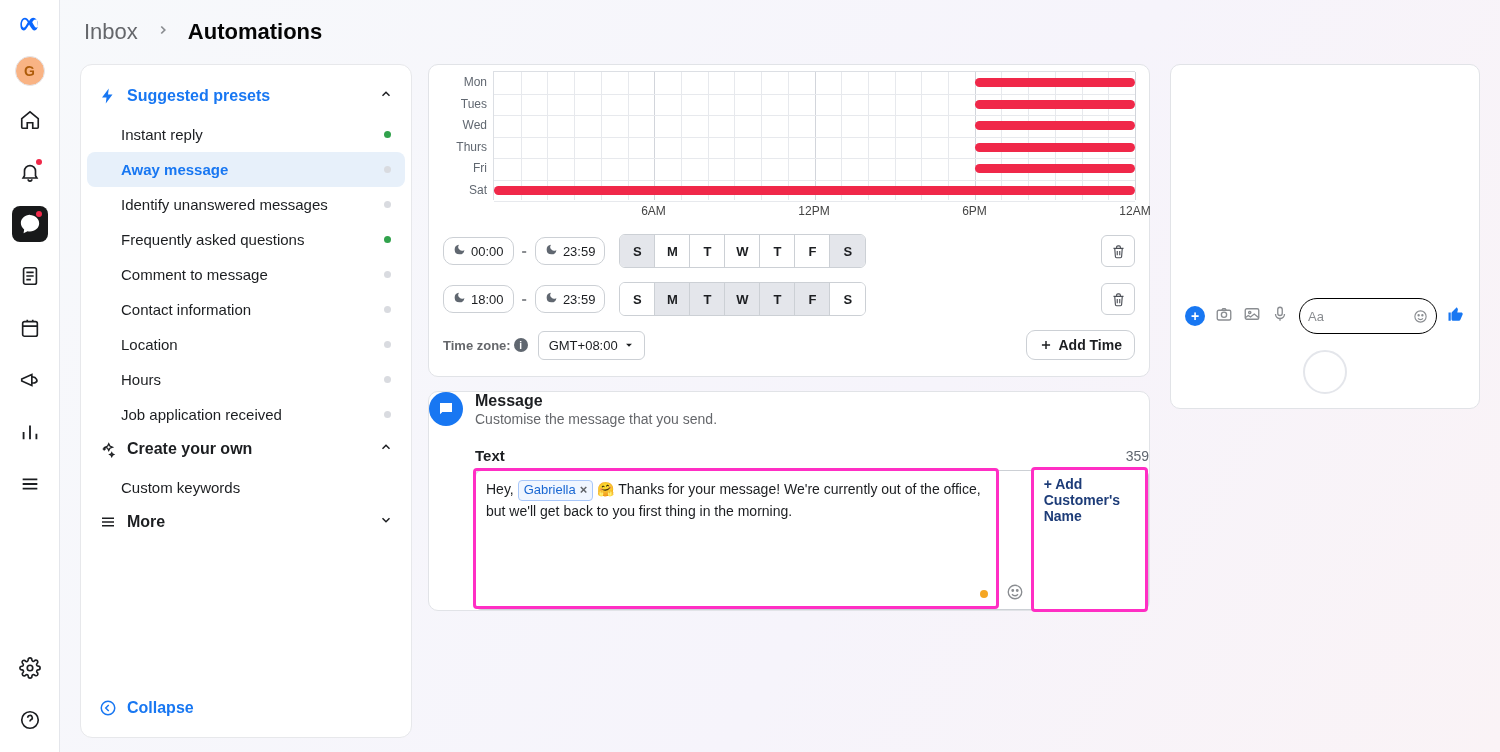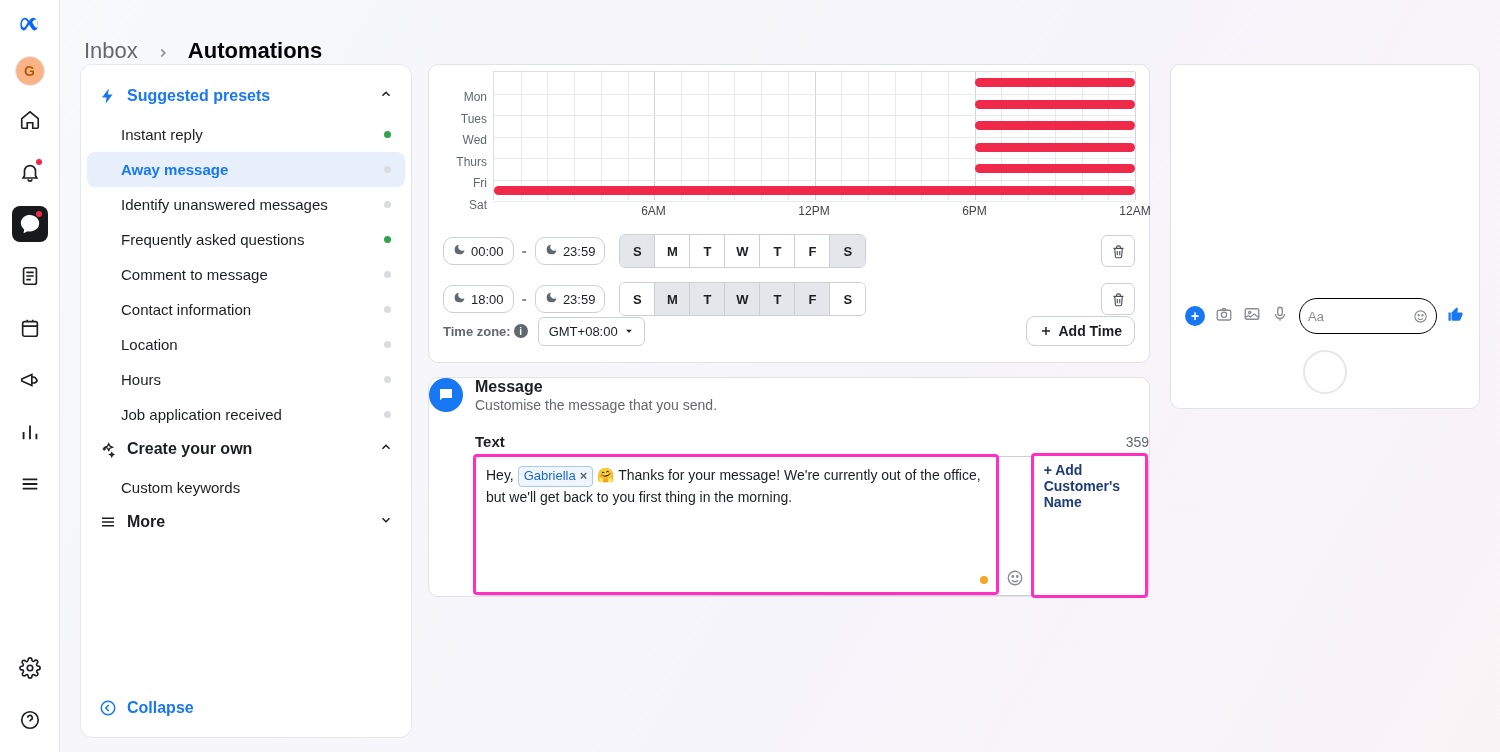--- a/index.html
+++ b/index.html
@@ -12,21 +12,21 @@
 .rail .bottom { position: absolute; bottom: 14px; display: flex; flex-direction: column; gap: 16px; align-items: center; }
 .rail svg { width: 22px; height: 22px; }
 .rail-item { width: 36px; height: 36px; display: flex; align-items: center; justify-content: center; border-radius: 8px; cursor: pointer; position: relative; }
 .rail-item.active { background: #18191a; color: #fff; }
 .rail-item .dot { position: absolute; top: 5px; right: 6px; width: 6px; height: 6px; background: #f02849; border-radius: 50%; }
 .avatar-g { width: 30px; height: 30px; border-radius: 50%; background: #f9b384; display: flex; align-items: center; justify-content: center; font-weight: 700; color: #ad5b09; border: 1px solid #e4e6eb; font-size: 14px; }
 .logo { color: #0866ff; }
 
 
 .content-wrap { flex: 1; display: flex; flex-direction: column; }
-.header { height: 64px; display: flex; align-items: flex-end; padding: 0 24px; gap: 18px; }
+.header { height: 64px; display: flex; align-items: center; padding: 0 24px; gap: 18px; }
 .header .crumb { font-size: 22px; font-weight: 500; color: #65676b; }
 .header .chev { color: #8a8d91; }
 .header .title-strong { font-size: 22px; font-weight: 800; color: #050505; }
 
 .panels { flex: 1; display: flex; gap: 16px; padding: 0 20px 14px 20px; min-height: 0; }
 
 
 .sidebar { width: 332px; background: #fff; border-radius: 12px; border: 1px solid #e7e8eb; padding: 14px 6px 10px 6px; display: flex; flex-direction: column; }
 .sidebar .group-head { display: flex; align-items: center; gap: 10px; padding: 8px 12px 12px 12px; font-weight: 700; font-size: 16px; cursor: pointer; }
 .sidebar .group-head.blue { color: #1877f2; }
@@ -41,41 +41,41 @@
 .collapse-row svg { width: 18px; height: 18px; }
 
 
 .main { flex: 1; display: flex; gap: 20px; min-width: 0; }
 .editor-col { flex: 1; display: flex; flex-direction: column; gap: 14px; min-width: 0; }
 .card { background: #fff; border: 1px solid #e1e3e7; border-radius: 10px; }
 .schedule-card { padding: 0 14px 16px 14px; }
 
 
 .grid-wrap { position: relative; padding-top: 6px; }
-.grid-days { position: absolute; left: 0; top: 22px; display: flex; flex-direction: column; font-size: 12px; color: #606770; text-align: right; width: 44px; }
+.grid-days { position: absolute; left: 0; top: 7px; display: flex; flex-direction: column; font-size: 12px; color: #606770; text-align: right; width: 44px; }
 .grid-days span { height: 21.5px; line-height: 21.5px; }
 .grid-box { margin-left: 50px; border-left: 1px solid #dcdfe4; border-top: 1px solid #dcdfe4; position: relative; height: 129px; }
 .grid-col { position: absolute; top: 0; bottom: 0; border-right: 1px solid #e7e9ed; }
 .grid-col.major { border-right: 1px solid #d2d5db; }
 .grid-row-line { position: absolute; left: 0; right: 0; border-bottom: 1px solid #e7e9ed; }
 .bar { position: absolute; height: 9px; background: #f02849; border-radius: 5px; }
 .axis { display: flex; margin-left: 50px; font-size: 12px; color: #444; margin-top: 4px; position: relative; height: 16px; }
 .axis span { position: absolute; transform: translateX(-50%); }
 
 .time-row { display: flex; align-items: center; gap: 8px; margin-top: 14px; }
 .time-input { display: flex; align-items: center; gap: 5px; border: 1px solid #ccd0d5; border-radius: 10px; padding: 5px 9px; font-size: 13px; background: #fff; }
 .dash { color: #8a8d91; font-weight: 600; }
 .day-btns { display: flex; border: 1px solid #ccd0d5; border-radius: 6px; overflow: hidden; margin-left: 6px; }
 .day-btn { width: 35px; height: 32px; display: flex; align-items: center; justify-content: center; font-size: 13px; font-weight: 700; background: #fff; border-right: 1px solid #ccd0d5; cursor: pointer; }
 .day-btn:last-child { border-right: none; }
 .day-btn.sel { background: #e4e6eb; }
 .trash-btn { margin-left: auto; width: 34px; height: 32px; border: 1px solid #ccd0d5; border-radius: 6px; display: flex; align-items: center; justify-content: center; cursor: pointer; background: #fff; }
 .trash-btn svg { width: 15px; height: 15px; color: #4b4f56; }
 
-.tz-row { display: flex; align-items: center; }
+.tz-row { display: flex; align-items: center; margin-top: 14px; }
 .tz-label { font-size: 13px; font-weight: 700; color: #65676b; display: flex; align-items: center; gap: 3px; }
 .info-i { width: 14px; height: 14px; background: #606770; color: #fff; border-radius: 50%; font-size: 10px; display: inline-flex; align-items: center; justify-content: center; font-style: normal; font-weight: 700; }
 .tz-sel { margin-left: 10px; border: 1px solid #ccd0d5; border-radius: 6px; padding: 6px 10px; font-size: 13px; display: flex; align-items: center; gap: 6px; cursor: pointer; background: #fff; }
 .add-time { margin-left: auto; border: 1px solid #ccd0d5; border-radius: 9px; padding: 6px 12px; font-size: 14px; font-weight: 700; display: flex; align-items: center; gap: 5px; cursor: pointer; background: #fff; }
 
 
 .msg-card { padding: 0; display: flex; gap: 12px; }
 .msg-icon { width: 34px; height: 34px; border-radius: 50%; background: #1877f2; display: flex; align-items: center; justify-content: center; flex-shrink: 0; }
 .msg-icon svg { width: 18px; height: 18px; color: #fff; }
 .msg-body { flex: 1; }

